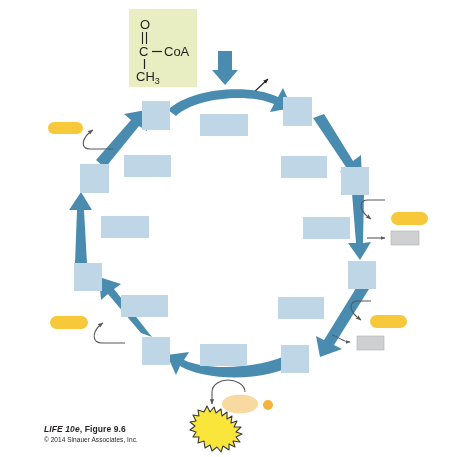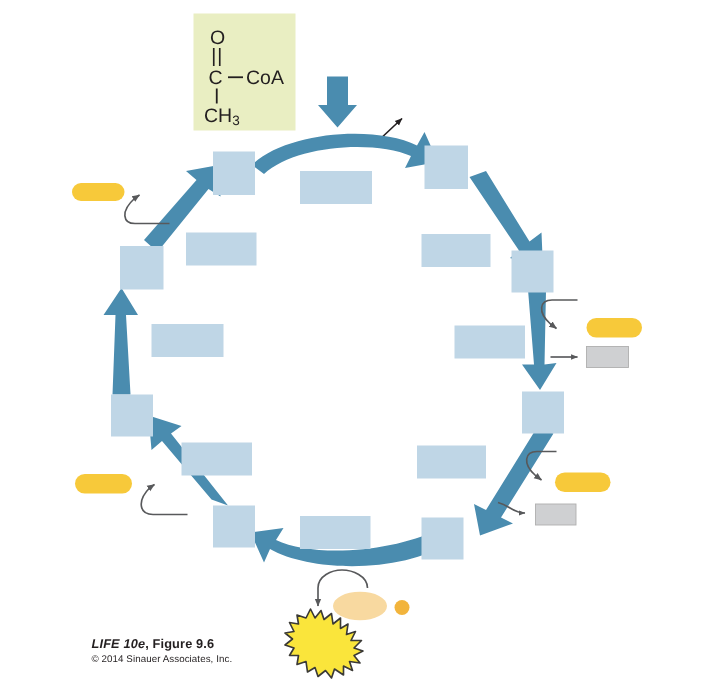--- a/index.html
+++ b/index.html
@@ -17,21 +17,21 @@
   }
   #diagram-svg {
     position: absolute;
     left: 0;
     top: 0;
     width: 474px;
     height: 457px;
   }
   .credit {
     position: absolute;
-    left: 61px;
+    left: 44px;
     color: #231f20;
     white-space: nowrap;
   }
   #credit-title {
     top: 424px;
     font-size: 8.5px;
     font-weight: bold;
     letter-spacing: 0.1px;
   }
   #credit-title .italic {

